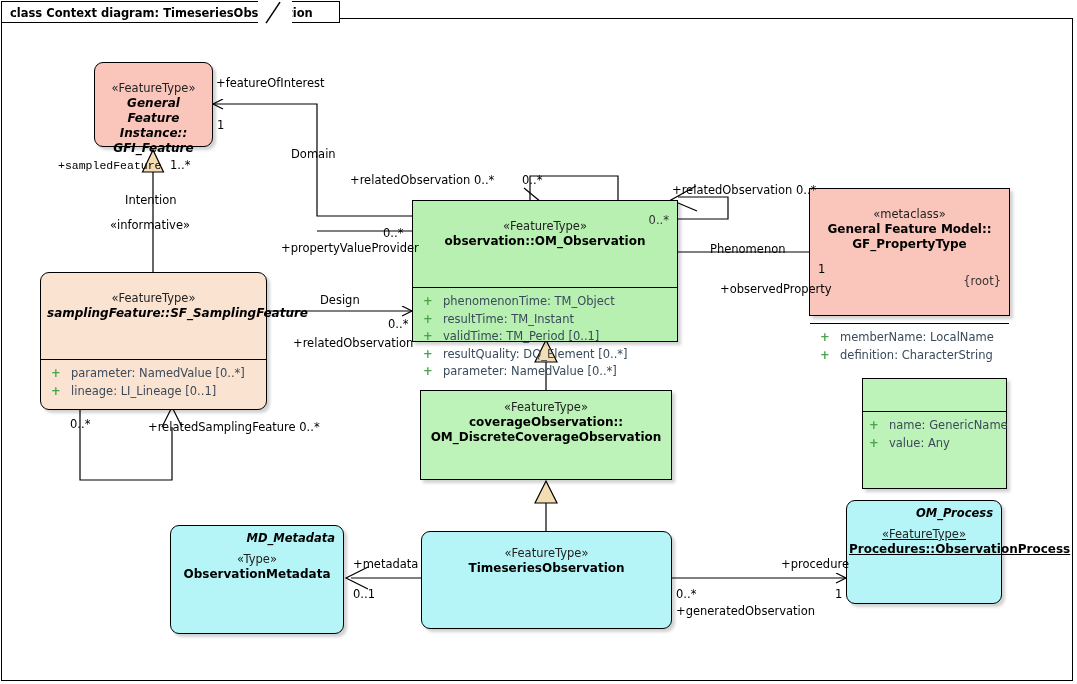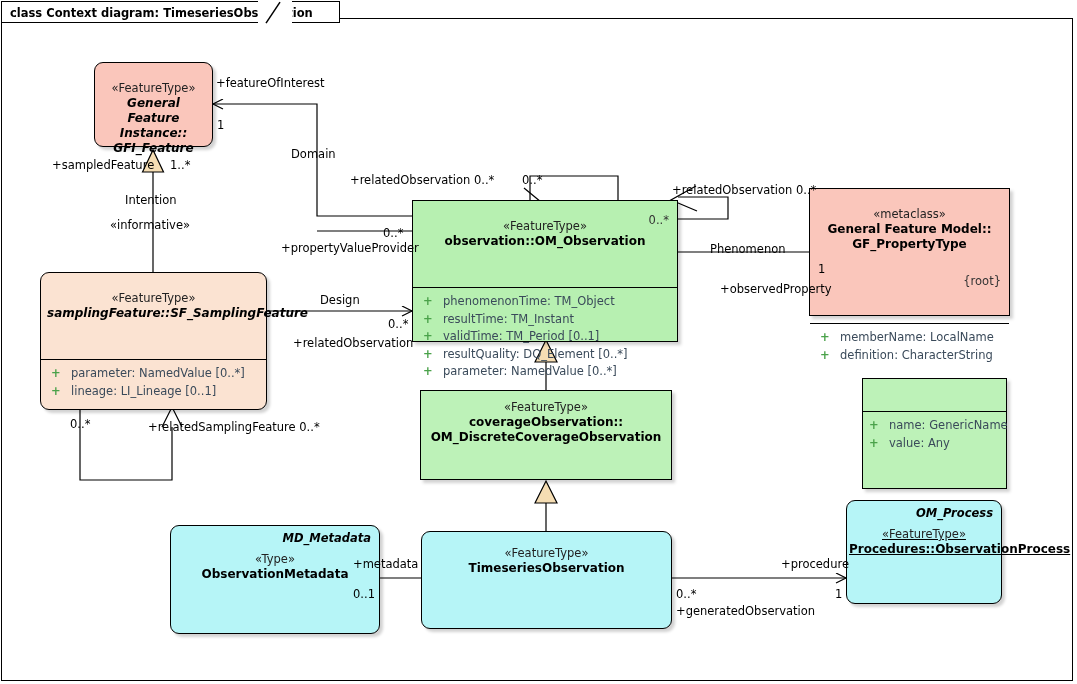--- a/index.html
+++ b/index.html
@@ -153,21 +153,21 @@
     </div>
   </div>
 
   <div class="cls c-green2" style="left:862px;top:378px;width:145px;height:111px;">
     <div class="divider attrs" style="padding-left:6px;">
       <div class="attr"><span class="pl">+</span><span>name: GenericName</span></div>
       <div class="attr"><span class="pl">+</span><span>value: Any</span></div>
     </div>
   </div>
 
-  <div class="cls round c-cyan" style="left:170px;top:525px;width:210px;height:109px;">
+  <div class="cls round c-cyan" style="left:170px;top:525px;width:174px;height:109px;">
     <div class="hdr" style="padding-top:26px;">
       <div class="corner-type">MD_Metadata</div>
       <div class="stereo">«Type»</div>
       <div class="cname">ObservationMetadata</div>
     </div>
   </div>
 
   <div class="cls round c-cyan" style="left:421px;top:531px;width:251px;height:98px;">
     <div class="hdr" style="padding-top:14px;">
       <div class="stereo">«FeatureType»</div>
@@ -180,21 +180,21 @@
       <div class="corner-type">OM_Process</div>
       <div class="stereo">«FeatureType»</div>
       <div class="cname">Procedures::ObservationProcess</div>
     </div>
   </div>
 
   <div class="lbl" style="left:216px;top:77px;">+featureOfInterest</div>
   <div class="lbl" style="left:217px;top:119px;">1</div>
   <div class="lbl" style="left:291px;top:148px;">Domain</div>
 
-  <div class="lbl" style="left:52px;top:159px;">+sampledFeature</div>
+  <div class="lbl" style="left:58px;top:159px;font-family:Liberation Mono, monospace;">+sampledFeature</div>
   <div class="lbl" style="left:170px;top:159px;">1..*</div>
   <div class="lbl" style="left:125px;top:194px;">Intention</div>
   <div class="lbl" style="left:110px;top:219px;">«informative»</div>
 
   <div class="lbl" style="left:350px;top:174px;">+relatedObservation 0..*</div>
   <div class="lbl" style="left:522px;top:174px;">0..*</div>
 
   <div class="lbl" style="left:383px;top:227px;">0..*</div>
   <div class="lbl" style="left:281px;top:242px;">+propertyValueProvider</div>
 

